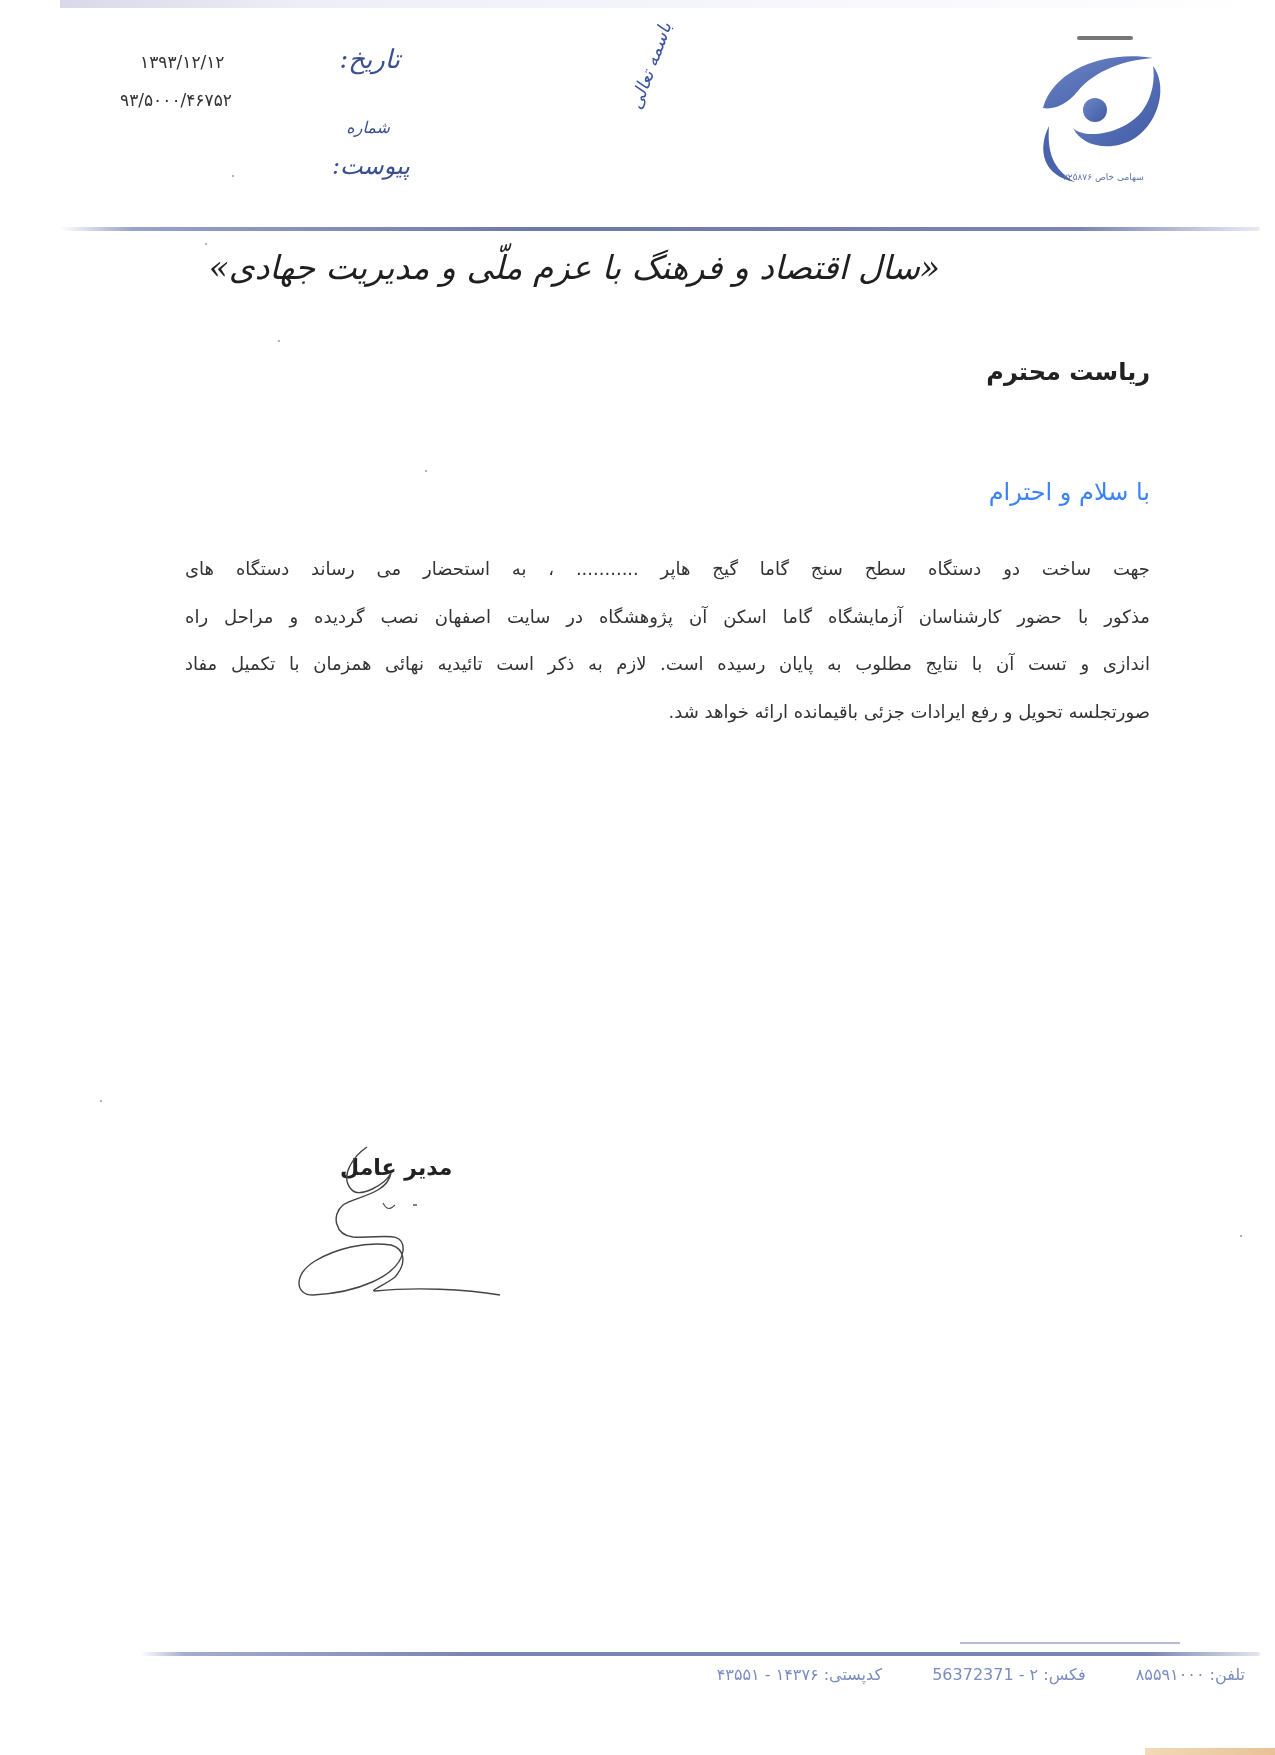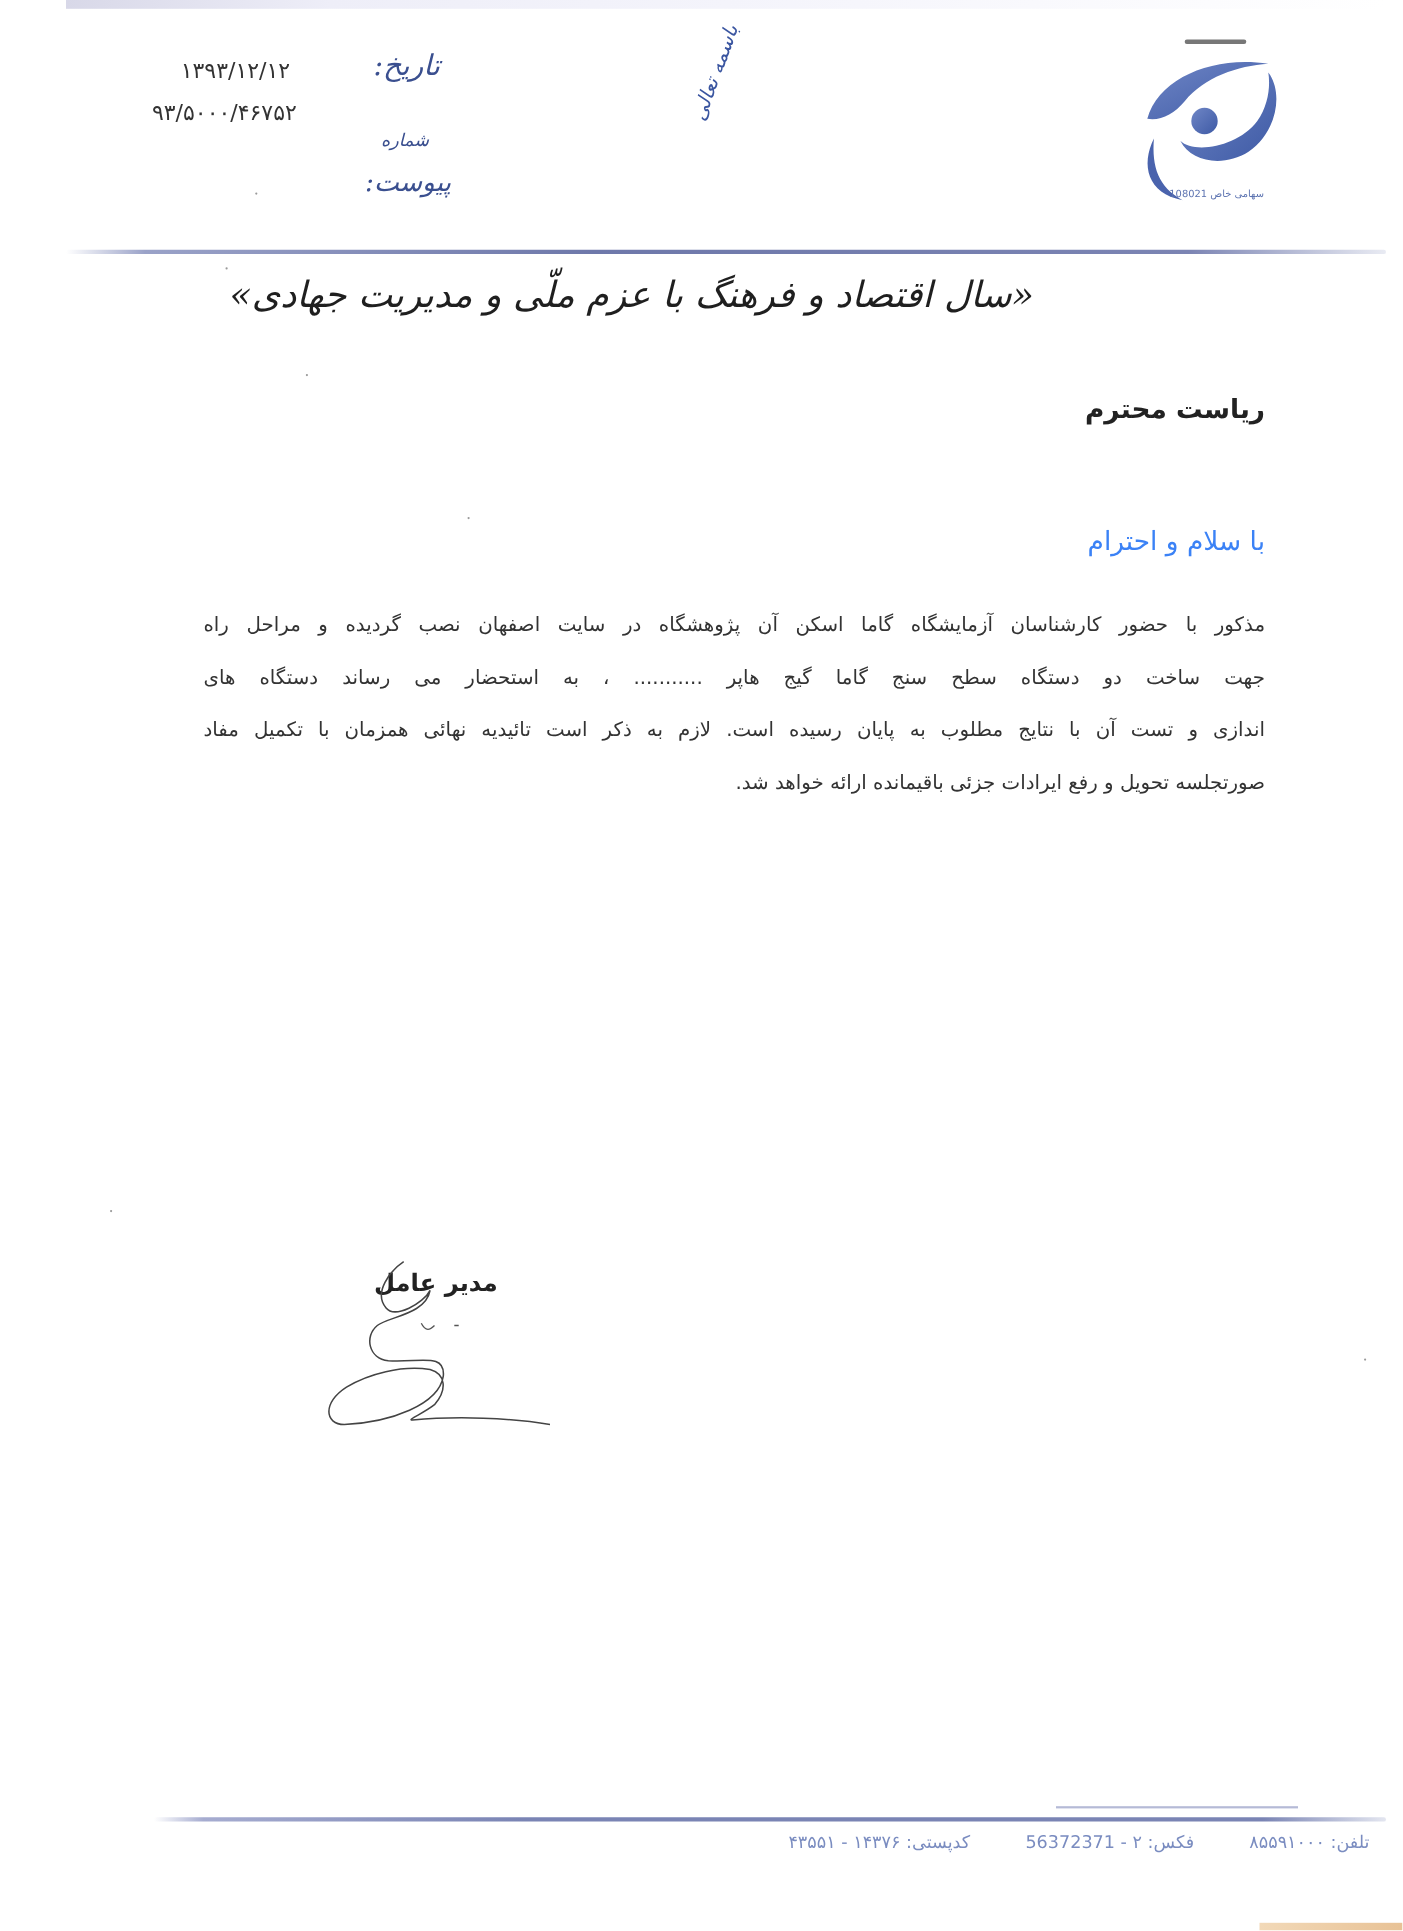--- a/index.html
+++ b/index.html
@@ -10,22 +10,22 @@
       color: #2a2a2a;
     }
     .abs { position: absolute; }
     .top-edge {
       left: 60px; top: 0; width: 1200px; height: 8px;
       background: linear-gradient(to right, #d8d8e8 0%, #eeeef8 20%, #f6f6fc 60%, #ffffff 100%);
     }
     
     .meta-num {
       font-family: "DejaVu Sans", sans-serif;
-      font-size: 20px; color: #333; letter-spacing: 1px;
-      direction: ltr; text-align: center;
+      font-size: 17px; color: #333; letter-spacing: 1px;
+      direction: ltr; text-align: left;
     }
     .meta-label {
       font-family: "DejaVu Serif", serif; font-style: italic;
       color: #3a4f8f; direction: rtl; text-align: right;
     }
     .invocation {
       font-family: "DejaVu Serif", serif; font-style: italic;
       color: #3a55a0; font-size: 18px; direction: rtl;
       transform: rotate(-70deg); transform-origin: center;
     }
@@ -106,34 +106,34 @@
         <stop offset="1" stop-color="#3e5aa5"></stop>
       </linearGradient>
     </defs>
     <rect x="52" y="6" width="56" height="4" rx="2" fill="#777"></rect>
     <path d="M18 78 C 28 40, 80 20, 128 28 C 100 30, 70 40, 52 62 C 42 74, 30 80, 18 78 Z" fill="url(#lg1)"></path>
     <circle cx="70" cy="80" r="12" fill="url(#lg1)"></circle>
     <path d="M48 98 C 60 110, 100 104, 118 80 C 128 66, 130 48, 128 36 C 142 54, 136 90, 110 108 C 88 122, 58 118, 48 98 Z" fill="url(#lg1)"></path>
     <path d="M24 96 C 12 120, 18 146, 50 152 C 28 140, 22 122, 24 96 Z" fill="#4a63ad"></path>
     <path d="M56 84 C 60 94, 78 96, 88 88 C 80 96, 62 98, 56 84 Z" fill="#ffffff" opacity="0.6"></path>
   </svg>
-  <div class="abs logo-caption" style="left:38px; top:142px;">سهامی خاص 108021</div>
+  <div class="abs logo-caption" style="left:38px; top:142px;">سهامی خاص ۲۲۵۸۷۶</div>
 </div>
 
 <div class="abs sep-top"></div>
 
 <div class="abs slogan">«سال اقتصاد و فرهنگ با عزم ملّی و مدیریت جهادی»</div>
 
 <div class="abs salutation">ریاست محترم</div>
 
 <div class="abs greeting">با سلام و احترام</div>
 
 <div class="abs body-text">
+  <span class="body-line">جهت ساخت دو دستگاه سطح سنج  گاما گیج هاپر          ...........                ، به استحضار می رساند دستگاه های</span>
   <span class="body-line">مذکور با حضور کارشناسان آزمایشگاه گاما اسکن آن پژوهشگاه  در سایت اصفهان  نصب گردیده  و مراحل راه</span>
-  <span class="body-line">جهت ساخت دو دستگاه سطح سنج  گاما گیج هاپر          ...........                ، به استحضار می رساند دستگاه های</span>
   <span class="body-line">اندازی و تست آن با نتایج مطلوب به پایان رسیده است. لازم به ذکر است تائیدیه نهائی همزمان با تکمیل مفاد</span>
   <span class="body-line last">صورتجلسه تحویل و رفع ایرادات جزئی باقیمانده ارائه خواهد شد.</span>
 </div>
 
 <div class="abs signature-title">مدیر عامل</div>
 <div class="abs signature">
   <svg width="220" height="160" viewBox="0 0 220 160">
     <path d="M72 2 C 60 10, 44 30, 56 44 C 64 54, 90 40, 96 28 C 92 50, 58 52, 48 60 C 36 70, 40 90, 58 92 C 86 94, 110 84, 108 106 C 104 132, 60 148, 18 150 C 0 150, -2 130, 20 116 C 40 104, 70 96, 96 100 C 110 104, 112 118, 100 132 C 90 140, 74 146, 80 146 C 120 142, 170 144, 205 150" fill="none" stroke="#444" stroke-width="1.4"></path>
     <path d="M88 58 C 92 66, 96 64, 100 60" fill="none" stroke="#555" stroke-width="1.2"></path>
     <path d="M118 60 L 122 60" stroke="#555" stroke-width="1.5"></path>

